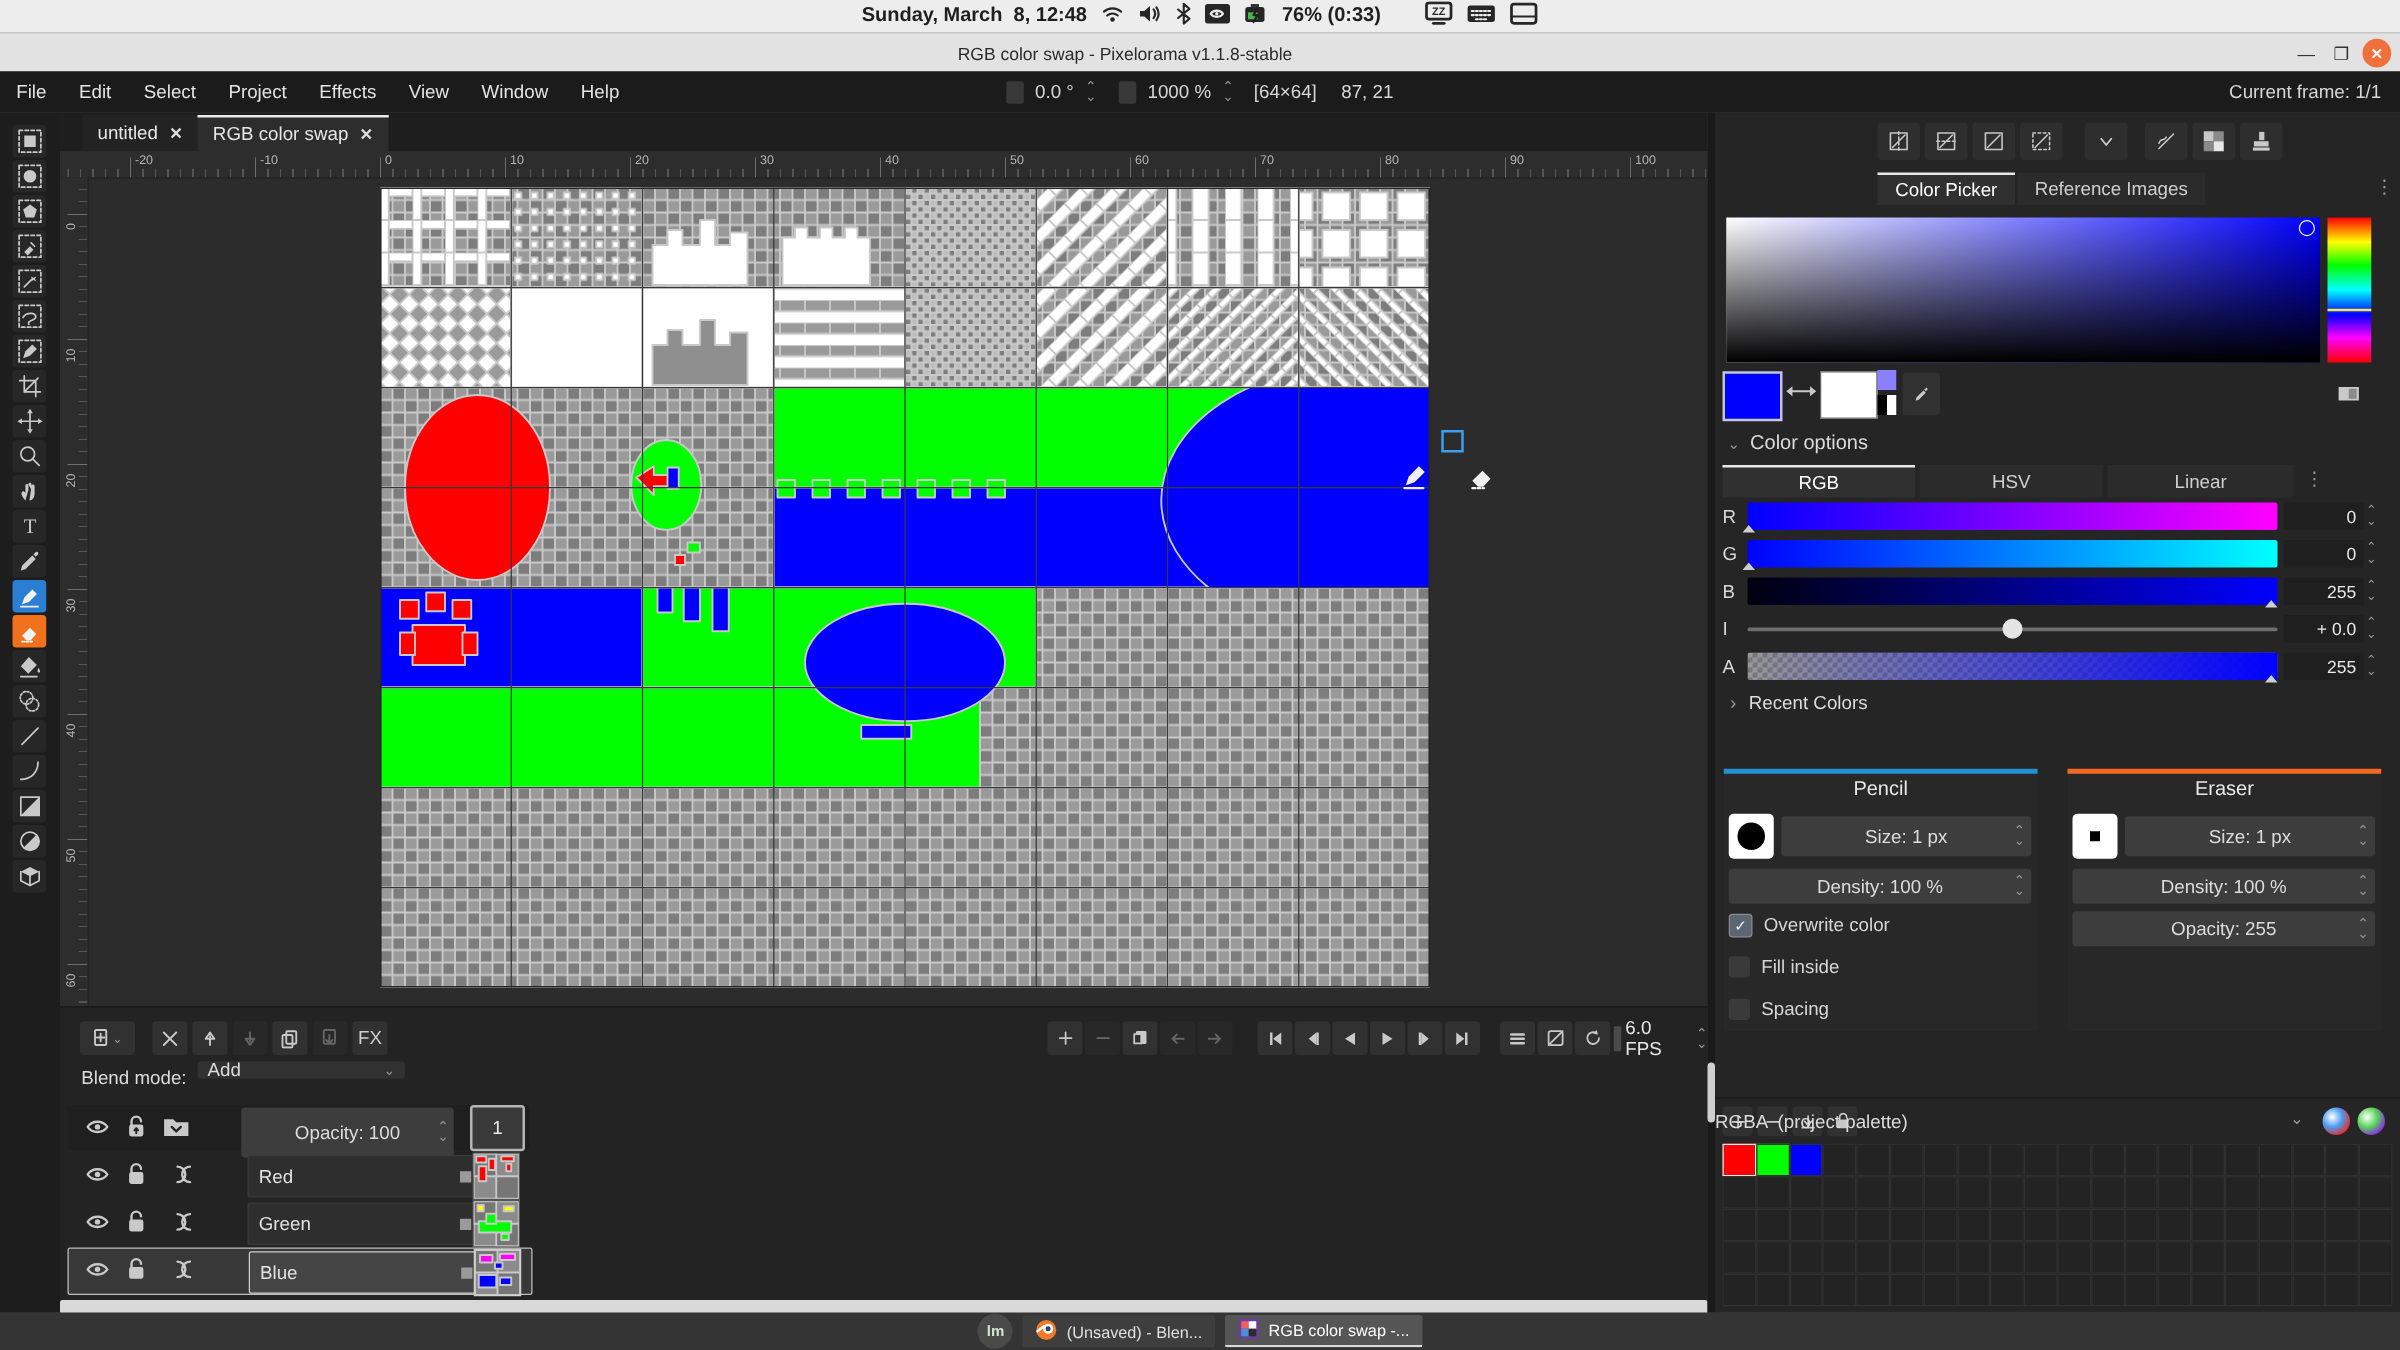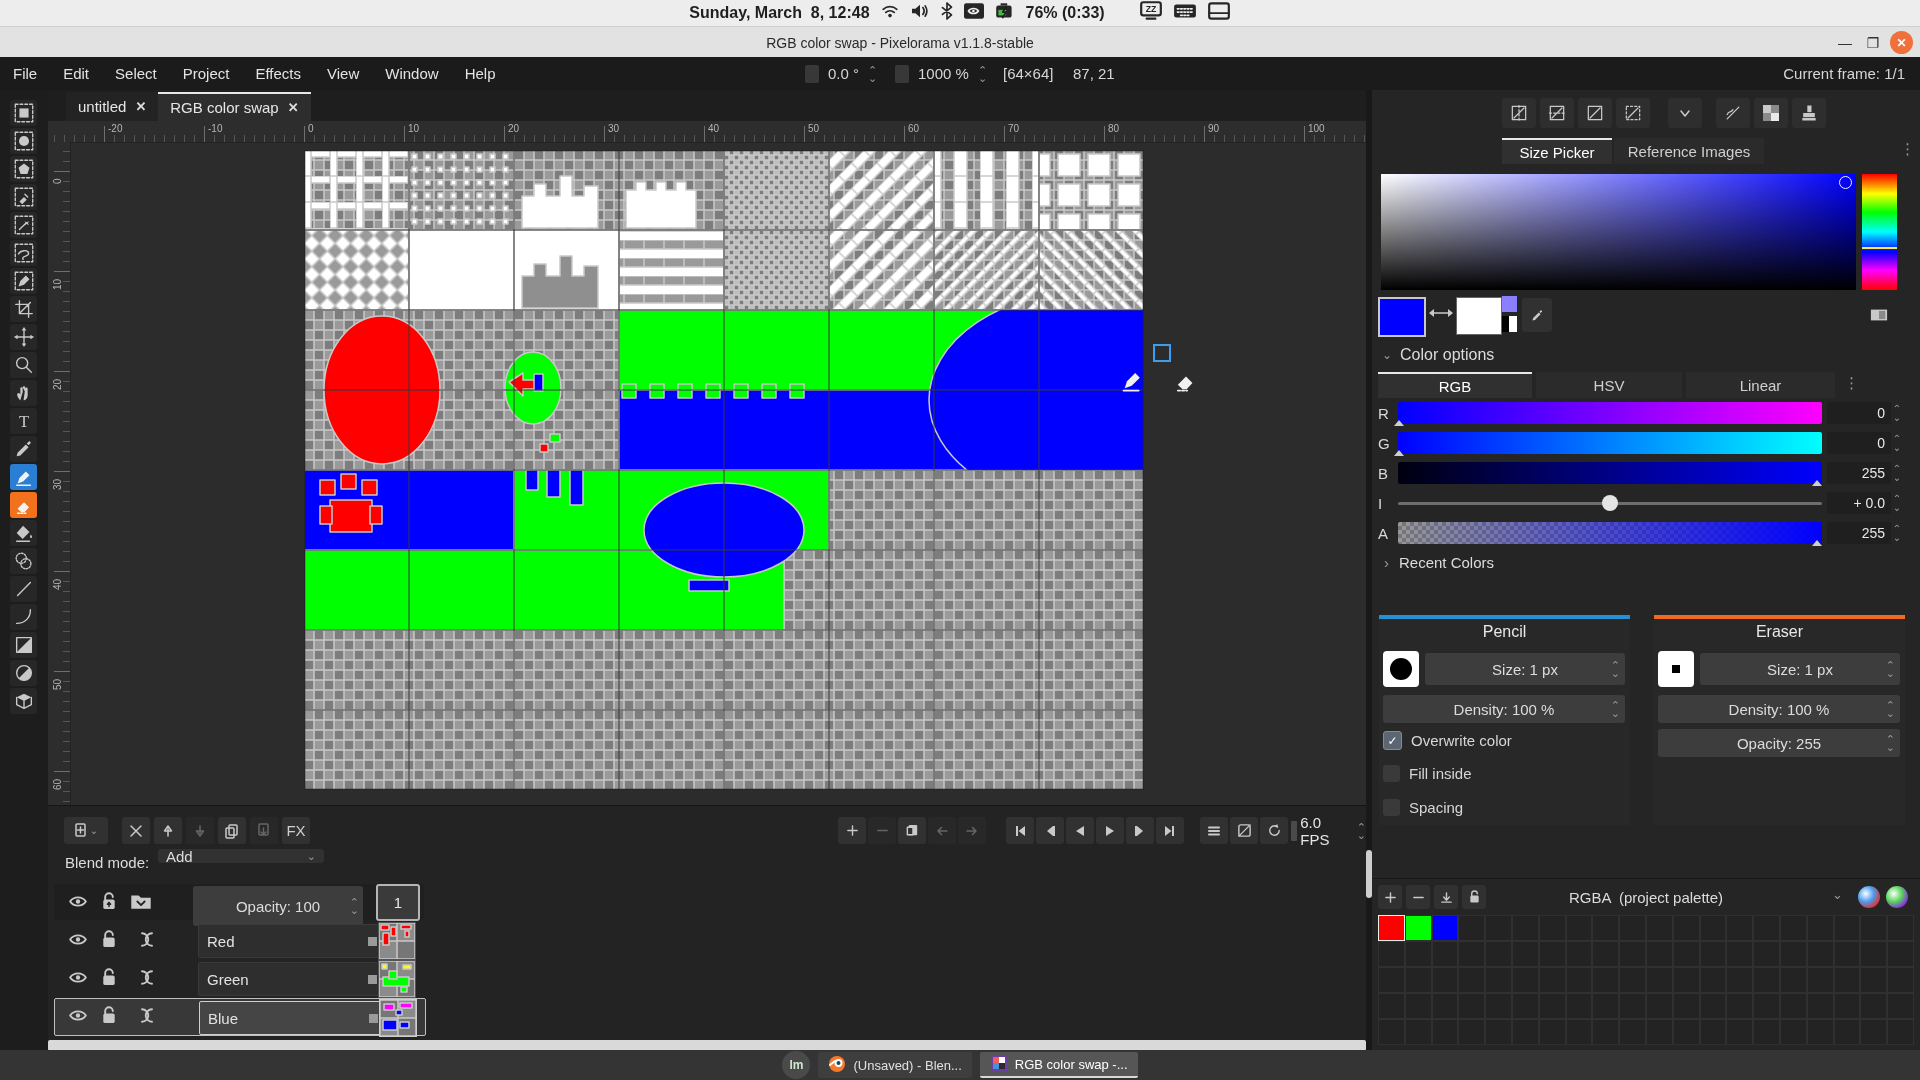--- a/index.html
+++ b/index.html
@@ -746,21 +746,21 @@
         </svg>
       </div>
     <div class="optbtn" style="left:420px;">
         <svg width="20" height="20" viewBox="0 0 24 24">
           <rect class="f" x="10" y="3" width="5" height="8"></rect>
           <rect class="f" x="5" y="12" width="14" height="5"></rect>
           <rect class="f" x="4" y="18" width="16" height="3"></rect>
         </svg>
       </div>
 
-    <div class="rtab active" style="left:130px;top:48px;width:110px;">Size Picker</div>
+    <div class="rtab active" style="left:130px;top:48px;width:110px;">Color Picker</div>
     <div class="rtab" style="left:242px;top:48px;width:150px;">Reference Images</div>
     <div class="abs" style="left:528px;top:50px;color:#9a9a9a;font-size:15px;">⋮</div>
 
     <div class="abs" style="left:9px;top:84px;width:475px;height:116px;background:linear-gradient(to top,#000,rgba(0,0,0,0)),linear-gradient(to right,#fff,#0000ff);">
       <div class="abs" style="right:4px;top:2px;width:11px;height:11px;border:1.6px solid #f0f0f0;border-radius:50%;"></div>
     </div>
     <div class="abs" style="left:490px;top:84px;width:35px;height:116px;background:linear-gradient(to bottom,#f00 0%,#ff0 17%,#0f0 33%,#0ff 50%,#00f 67%,#f0f 83%,#f00 100%);">
       <div class="abs" style="left:0;top:73px;width:35px;height:2px;background:#ffe84a;"></div>
     </div>
 
@@ -935,21 +935,21 @@
           <svg width="13" height="13" viewBox="0 0 14 14">
             <path d="M7 2v7M4 6.5L7 10l3-3.5M2 12h10"></path>
           </svg>
         </div>
       <div class="tbtn" style="left:90px;top:6px;width:24px;height:24px;">
           <svg width="13" height="14" viewBox="0 0 14 15">
             <path d="M4 6V4a3 3 0 0 1 6 0"></path>
             <rect class="f" x="2.5" y="6" width="9" height="7.5" rx="1.5"></rect>
           </svg>
         </div>
-      <div class="abs pre" style="left:0;right:0;top:10px;text-align:center;color:#dcdcdc;">RGBA  (project palette)</div>
+      <div class="abs pre" style="left:0;right:0;top:10px;color:#dcdcdc;">RGBA  (project palette)</div>
       <div class="abs" style="left:460px;top:8px;color:#9a9a9a;font-size:13px;">⌄</div>
       <div class="abs" style="left:486px;top:7px;width:22px;height:22px;border-radius:50%;background:radial-gradient(circle at 35% 35%,#fff,#4a9df0 40%,#e03131 75%,#222);"></div>
       <div class="abs" style="left:514px;top:7px;width:22px;height:22px;border-radius:50%;background:radial-gradient(circle at 35% 35%,#fff,#59d659 40%,#8a2be2 75%,#222);"></div>
       <div class="abs" style="left:6px;top:36px;width:536px;height:130px;display:grid;grid-template-columns:repeat(20,1fr);grid-auto-rows:26px;">
         <div class="pal-cell" style="border: 1px solid rgb(238, 238, 238); background: rgb(255, 0, 0);"></div>
         <div class="pal-cell" style="background: rgb(0, 255, 0);"></div>
         <div class="pal-cell" style="background: rgb(0, 0, 255);"></div>
         <div class="pal-cell"></div>
           <div class="pal-cell"></div>
           <div class="pal-cell"></div>

